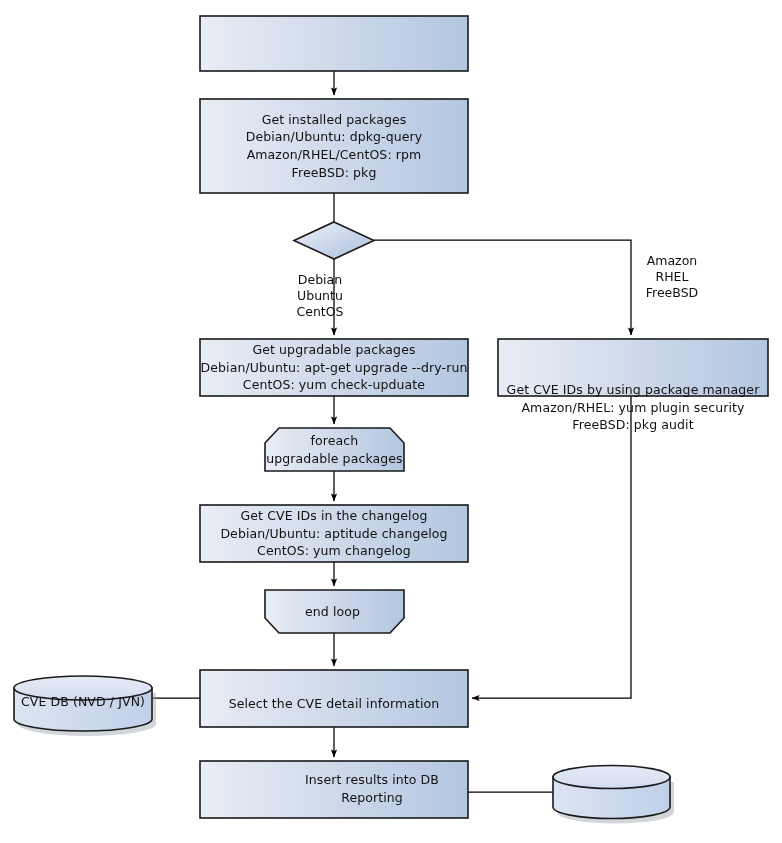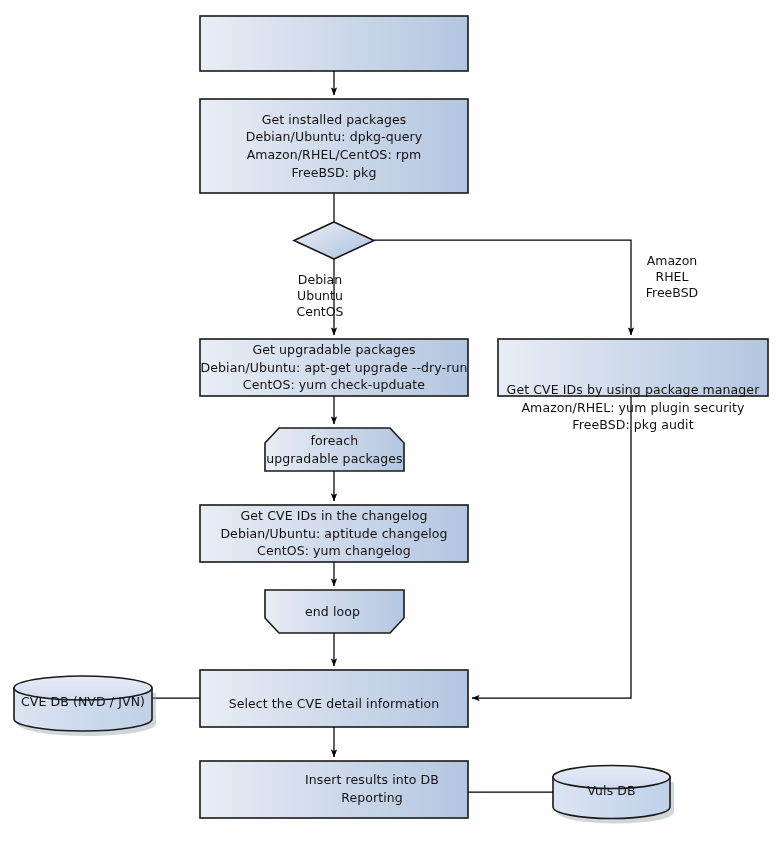--- a/index.html
+++ b/index.html
@@ -162,21 +162,20 @@
 
   <div class="node-label" style="left:263px; top:590px; width:139px; height:43px;">end loop</div>
 
   <div class="node-label" style="left:200px; top:670px; width:268px; height:68px;border-radius:18px;">Select the CVE detail information</div>
 
   <div class="node-label" style="left:200px; top:761px; width:268px; height:56px;padding-left:38px;">Insert results into DB
 Reporting</div>
 
   <div class="node-label" style="left:14px; top:682px; width:138px; height:40px;">CVE DB (NVD / JVN)</div>
 
-  <div class="node-label" style="left:553px; top:772px; width:117px; height:38px;">Vuls DB</div>
 
   <div class="edge-label" style="left:288px; top:272px; width:64px;">Debian
 Ubuntu
 CentOS</div>
 
   <div class="edge-label" style="left:630px; top:253px; width:84px;">Amazon
 RHEL
 FreeBSD</div>
 
 </div>

